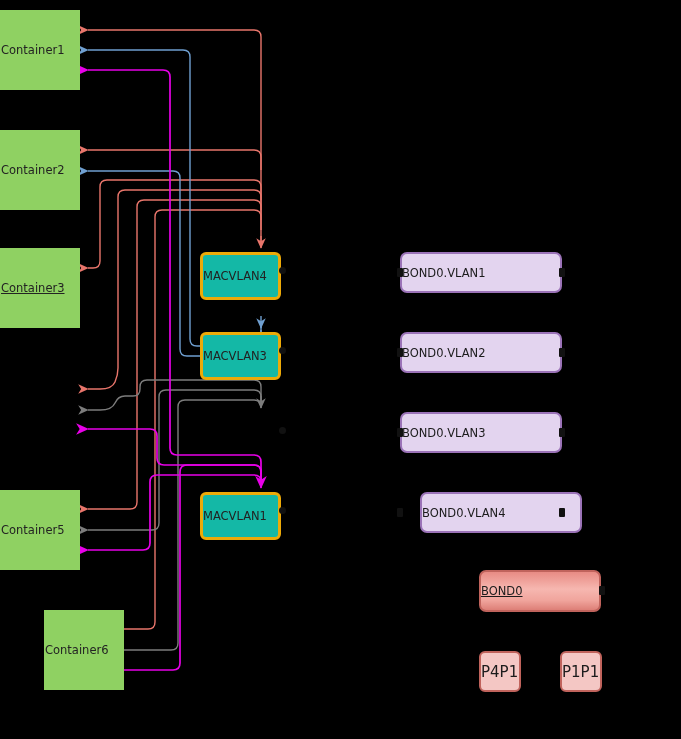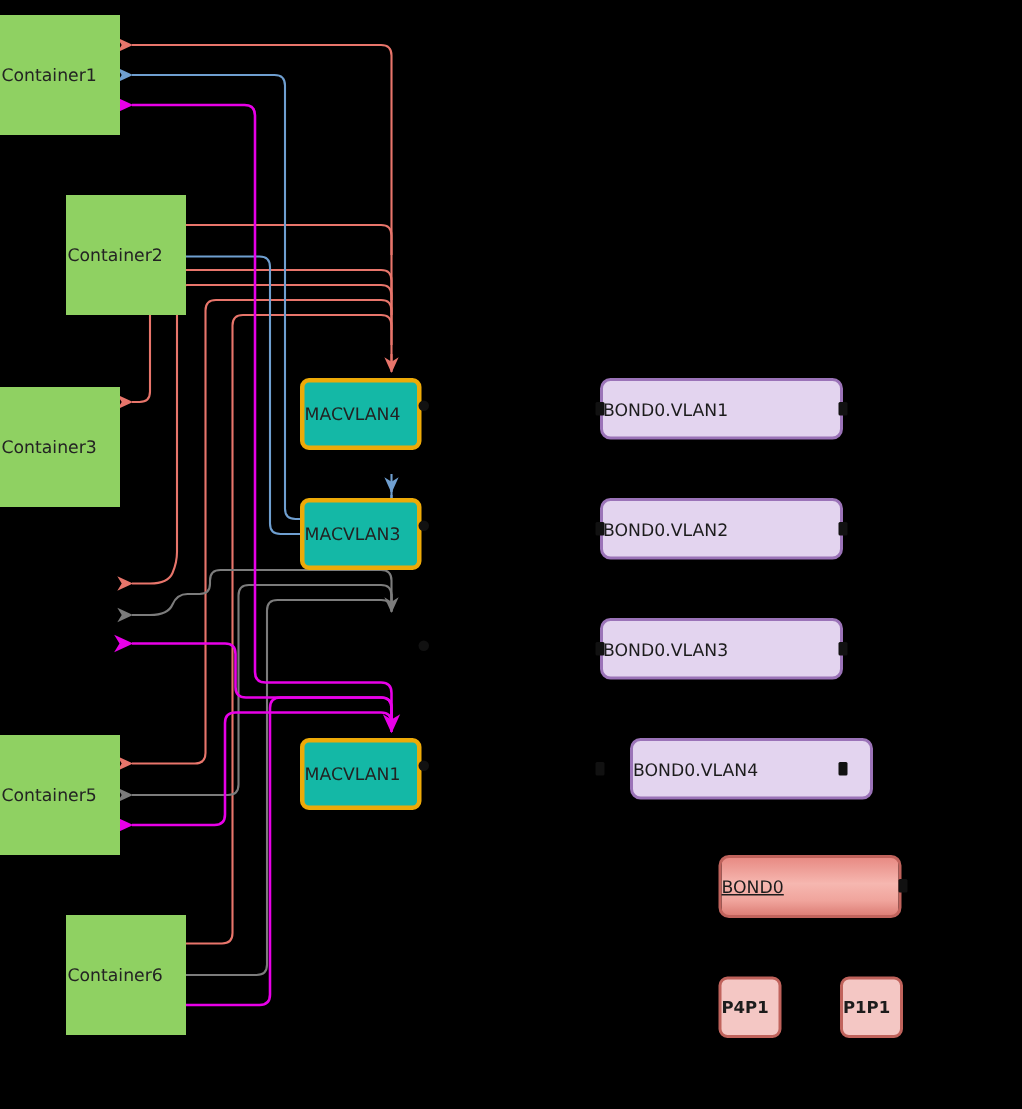--- a/index.html
+++ b/index.html
@@ -65,23 +65,22 @@
     font-size: 11.5px;
     color: #1c1c1c;
     text-decoration: underline;
   }
   .port-node {
     width: 42px;
     height: 41px;
     background: #f4c7c4;
     border: 2px solid #c0635c;
     border-radius: 6px;
-    font-size: 11px;
+    font-size: 15px;
     color: #1c1c1c;
-    font-weight: bold;
   }
   .port-nub {
     position: absolute;
     background: #111111;
     border-radius: 1px;
     z-index: 6;
   }
 </style>
 </head>
 <body>
@@ -139,24 +138,24 @@
       <path d="M88,550 L143,550 Q150,550 150,543 L150,482 Q150,475 157,475 L254,475 Q261,475 261,482 L261,484" stroke="#e800e8" stroke-width="1.7" marker-start="url(#ar-magenta)"></path>
 
       <path d="M88,670 L173,670 Q180,670 180,663 L180,472 Q180,465 187,465 L254,465 Q261,465 261,472 L261,484" stroke="#e800e8" stroke-width="1.7" marker-start="url(#ar-magenta)"></path>
 
     </g>
   </svg>
 
   <div class="node container-node" style="left:0px; top:10px;">
     <span>Container1</span>
   </div>
-  <div class="node container-node" style="left:0px; top:130px;margin-left:44px;">
+  <div class="node container-node" style="left:0px; top:130px;">
     <span>Container2</span>
   </div>
-  <div class="node container-node" style="left:0px; top:258px;">
+  <div class="node container-node" style="left:0px; top:248px;text-decoration:underline;">
     <span>Container3</span>
   </div>
   <div class="node container-node" style="left:0px; top:490px;">
     <span>Container5</span>
   </div>
   <div class="node container-node" style="left:0px; top:610px;margin-left:44px;">
     <span>Container6</span>
   </div>
 
   <div class="node macvlan-node" style="left:200px; top:252px;">

